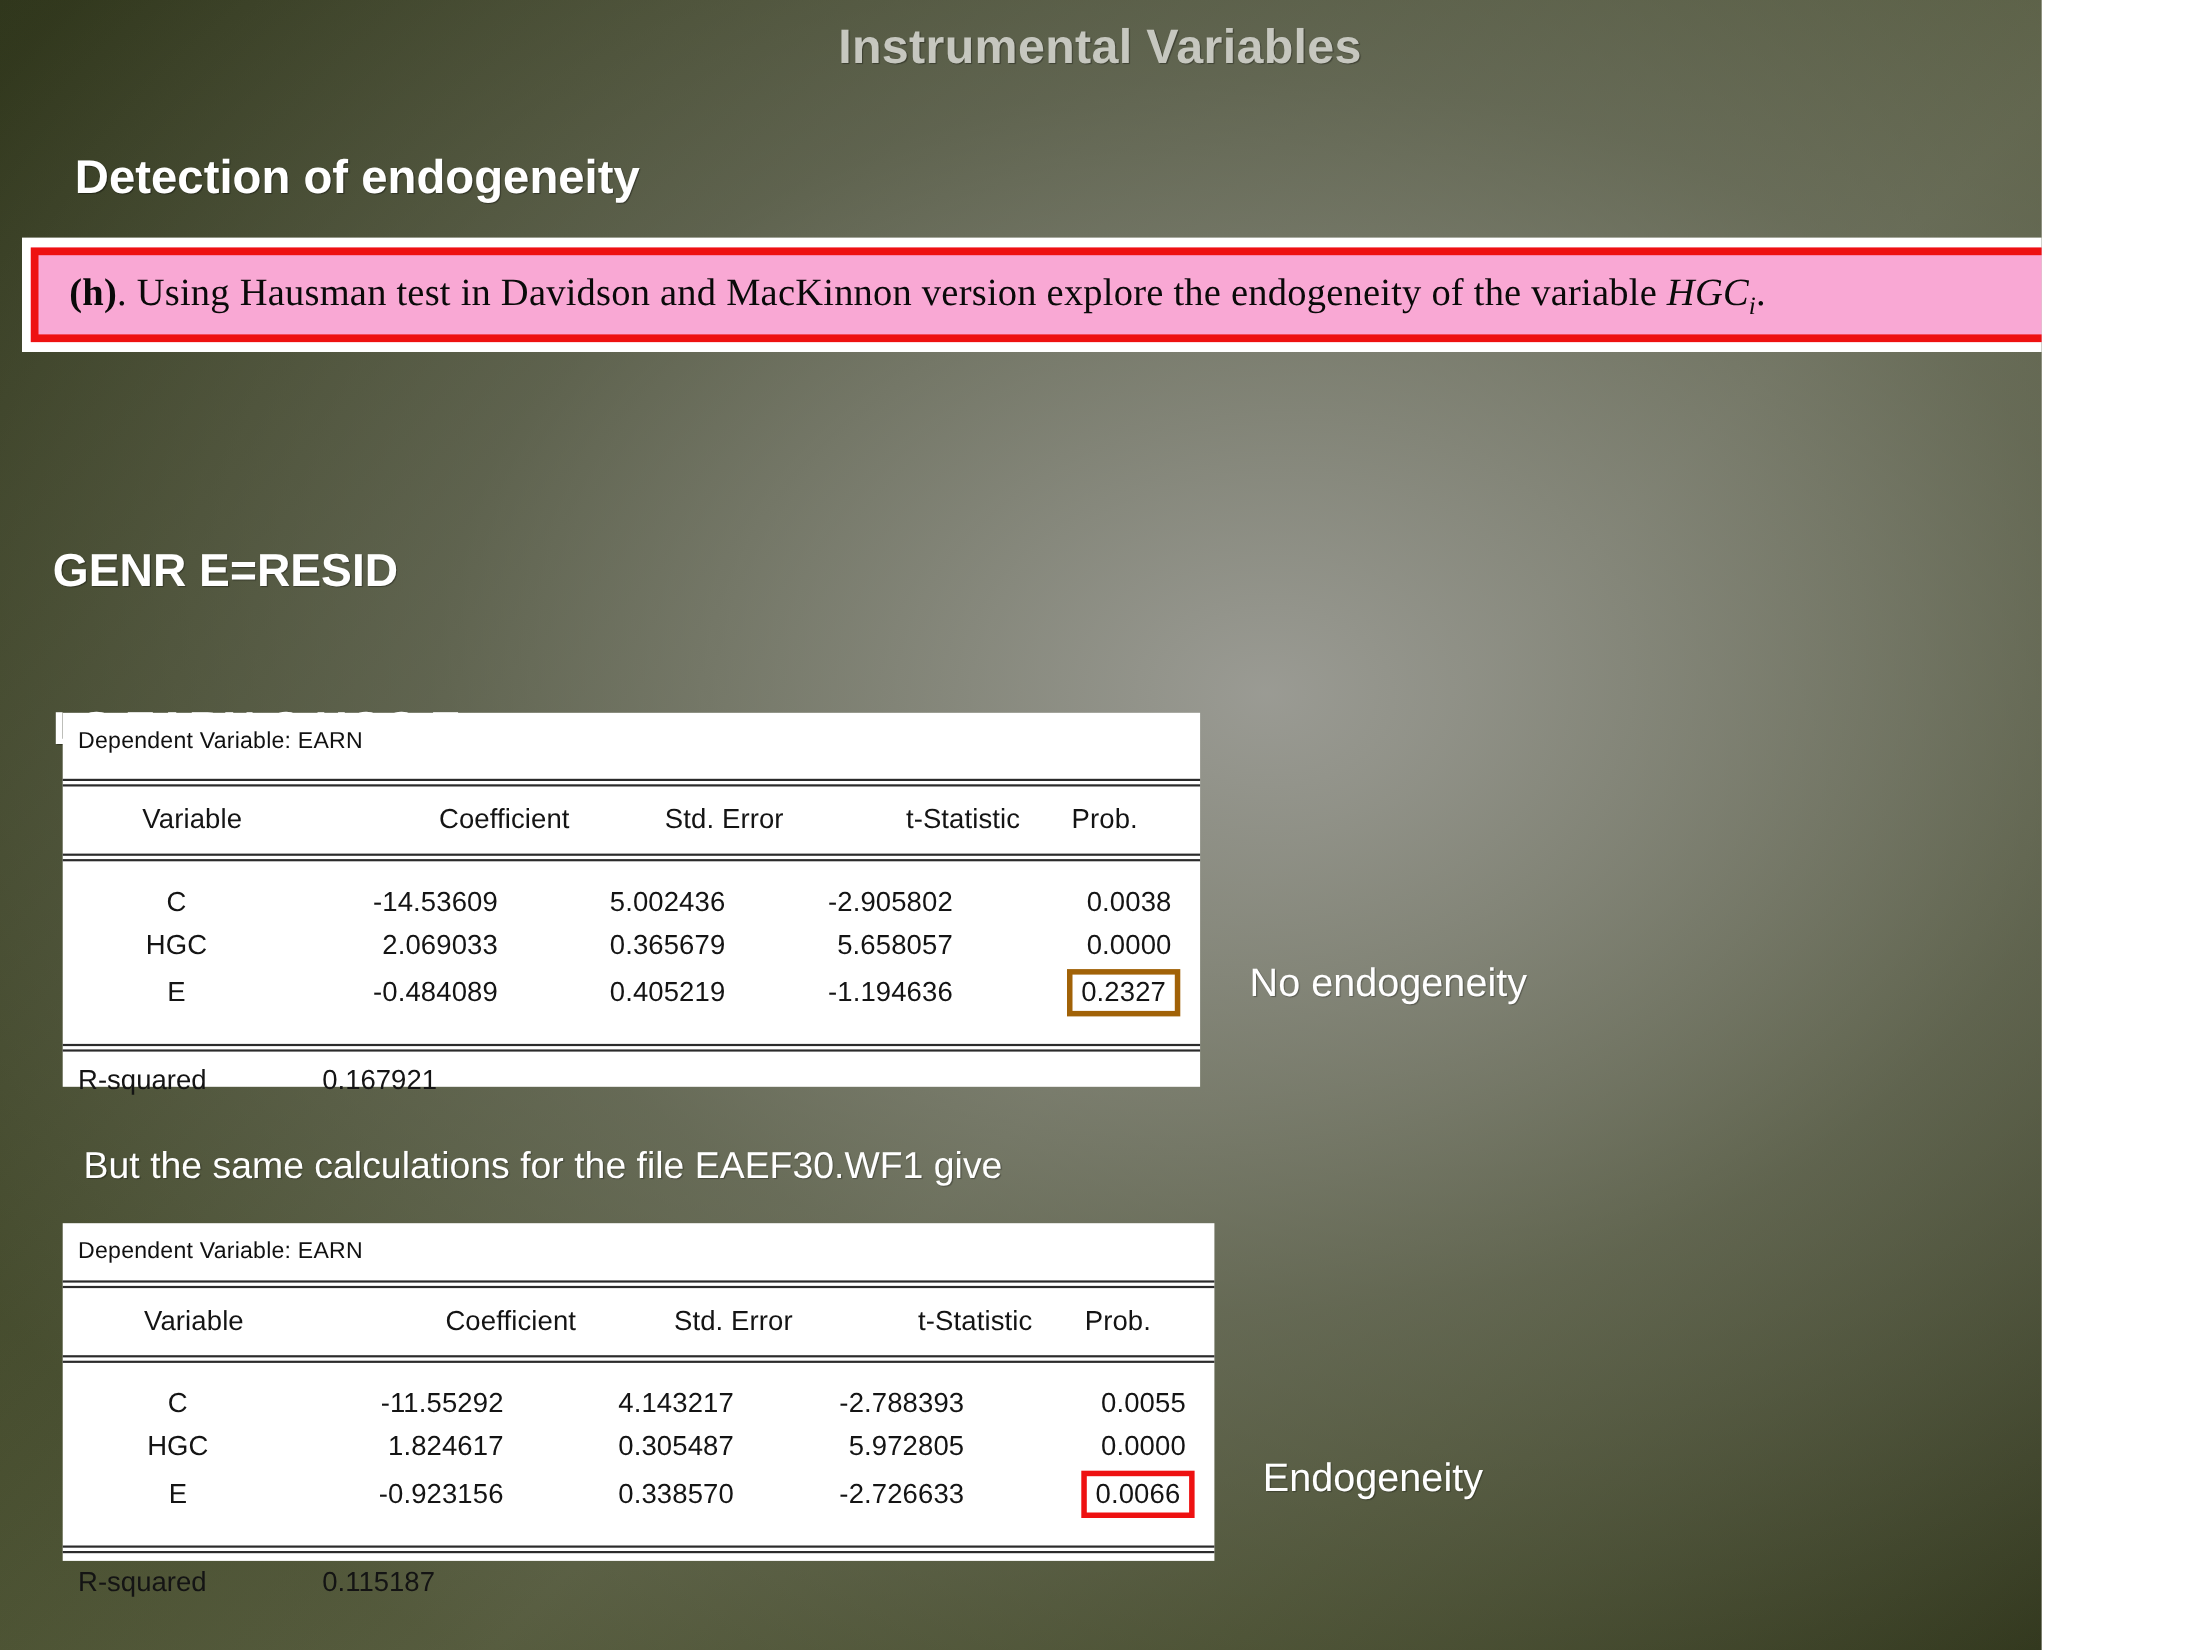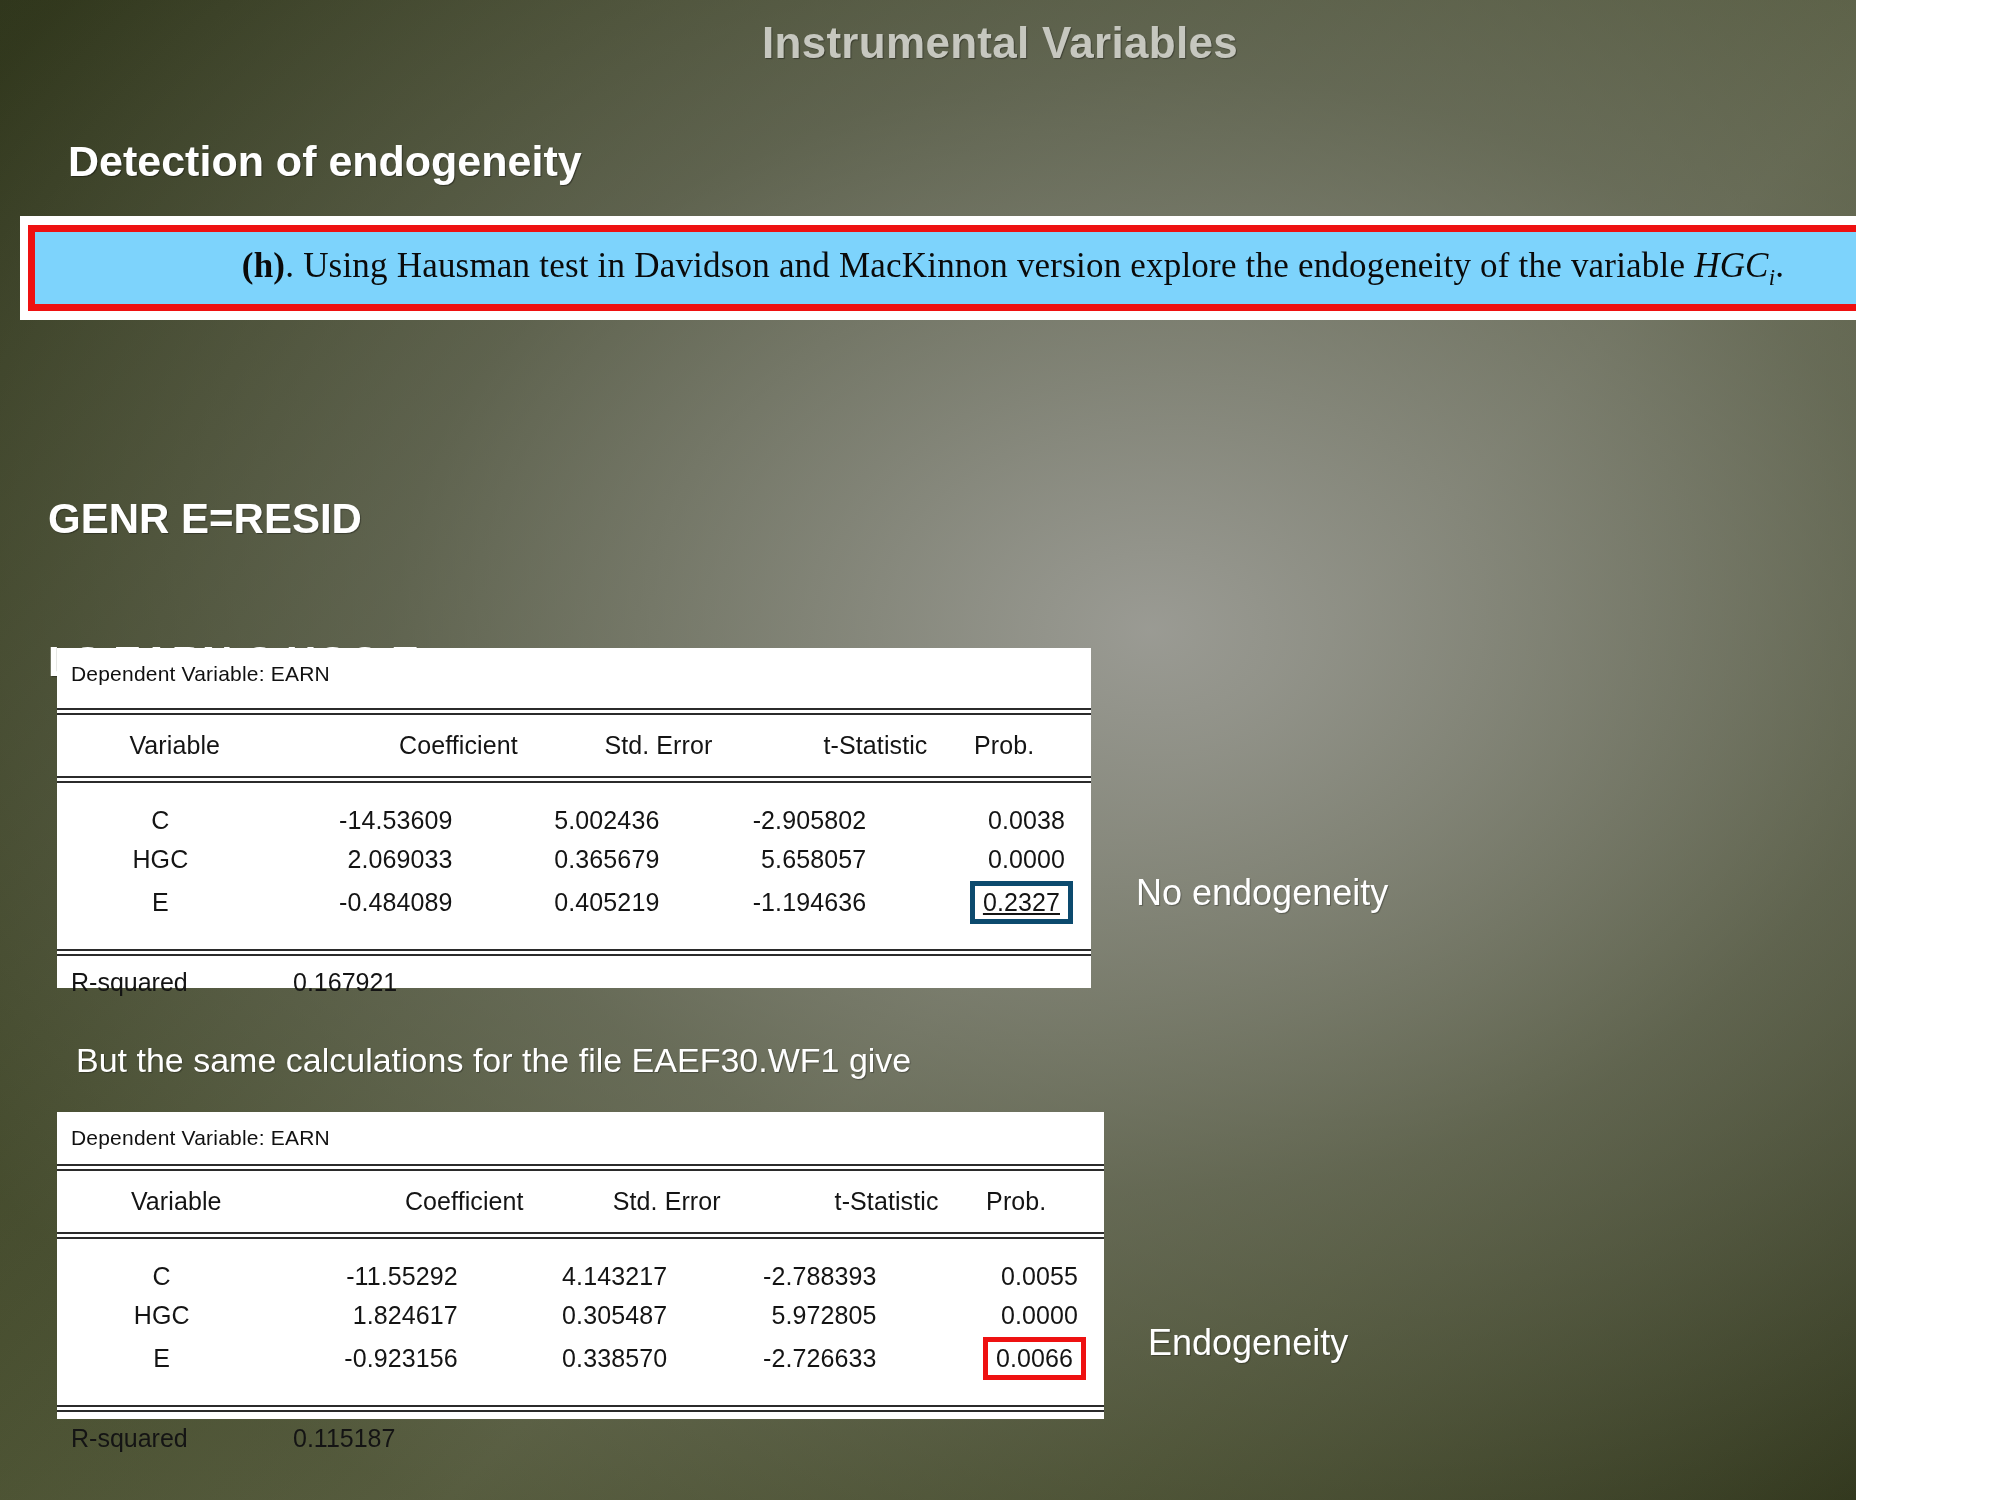--- a/index.html
+++ b/index.html
@@ -57,25 +57,24 @@
     background: #ffffff;
     box-sizing: border-box;
   }
   .question-banner .redframe {
     position: absolute;
     top: 9px;
     left: 8px;
     right: 8px;
     bottom: 9px;
     border: 7px solid #ee1111;
-    background: #7dd3fc;
+    background: #f9a8d4;
     box-sizing: border-box;
     display: flex;
     align-items: center;
-    justify-content: center;
   }
   .question-text {
     font-family: "Liberation Serif", serif;
     font-size: 35px;
     color: #0a0a0a;
     padding-left: 28px;
     white-space: nowrap;
     letter-spacing: 0.2px;
   }
   .question-text b { font-weight: bold; }
@@ -159,21 +158,21 @@
   .body-row td { line-height: 1.22; }
   .body-rows-pad-top { height: 12px; }
   .body-rows-pad-bot { height: 16px; }
 
   .prob-cell { position: relative; }
   .prob-box {
     display: inline-block;
     padding: 1px 8px 1px 8px;
     box-sizing: border-box;
   }
-  .prob-box.green { border: 5px solid #0c4a6e; text-decoration: underline; }
+  .prob-box.green { border: 5px solid #a16207; }
   .prob-box.red   { border: 5px solid #ee1111; }
 
   .ev-foot {
     display: flex;
     font-size: 25px;
     padding: 12px 0 10px 14px;
   }
   .ev-foot .lbl { width: 222px; }
   .ev-foot .val { }
 

